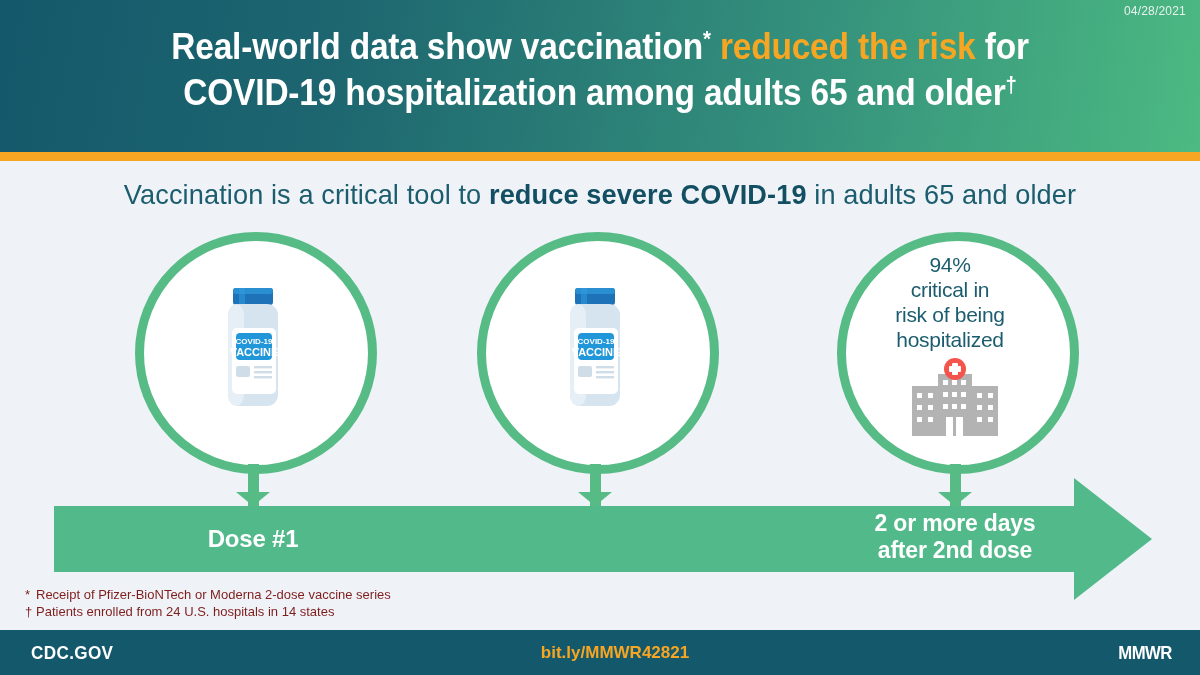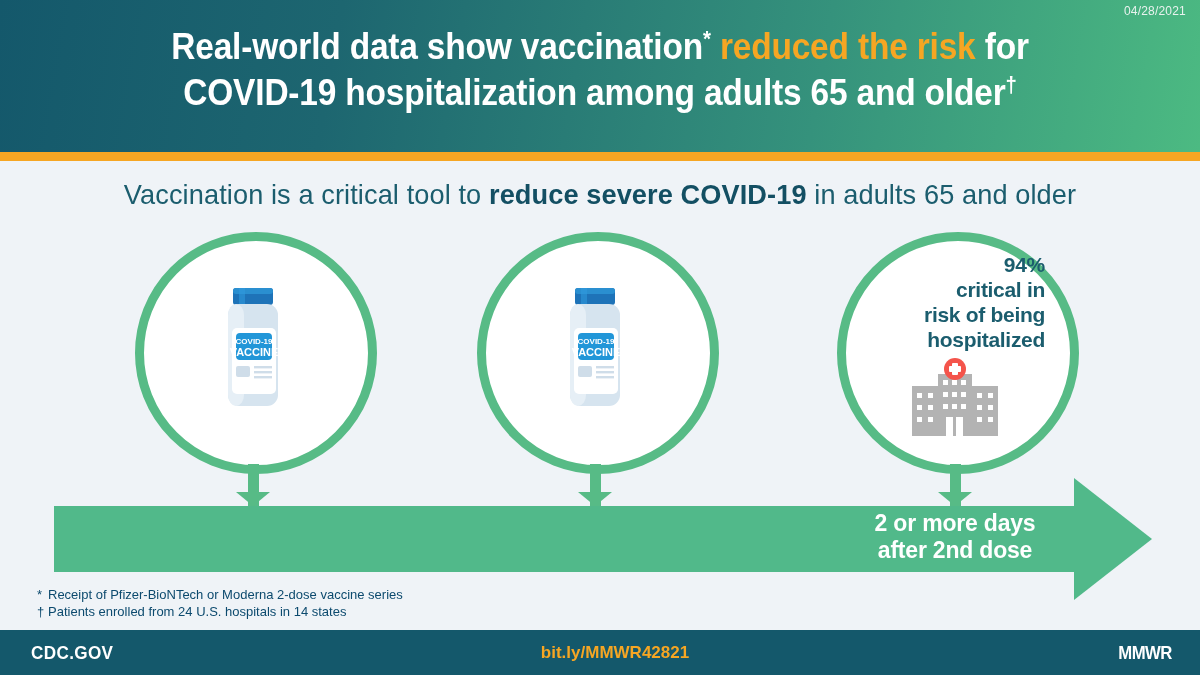--- a/index.html
+++ b/index.html
@@ -70,22 +70,22 @@
   .notch2{left:578px;top:492px;}
   .notch3{left:938px;top:492px;}
 
   
   .vial{position:absolute;width:78px;height:98px;text-decoration:underline;}
   .v1{left:214px;top:288px;}
   .v2{left:556px;top:288px;}
 
   
   .stat{
-    position:absolute;left:855px;top:252px;width:190px;text-align:right;
-    color:#1b5d6e;font-weight:bold;font-size:21px;line-height:25px;
+    position:absolute;left:855px;top:252px;width:190px;text-align:center;
+    color:#1b5d6e;font-weight:normal;font-size:21px;line-height:25px;
     font-family:"Liberation Sans","DejaVu Sans",sans-serif;
     letter-spacing:-.3px;
   }
   .hospital{position:absolute;left:908px;top:358px;width:94px;height:78px;}
 
   
   .arrowbar{
     position:absolute;left:54px;top:506px;width:1022px;height:66px;background:#51b98a;
   }
   .arrowhead{
@@ -97,21 +97,21 @@
     position:absolute;color:#ffffff;font-weight:bold;text-align:center;
     font-family:"Liberation Sans","DejaVu Sans",sans-serif;
     font-size:24px;line-height:26px;letter-spacing:-.2px;
   }
   .bl1{left:153px;top:526px;width:200px;}
   .bl2{left:495px;top:526px;width:200px;}
   .bl3{left:843px;top:510px;width:224px;font-size:23px;line-height:27px;}
 
   
   .notes{
-    position:absolute;left:37px;top:586px;color:#0c4a6e;
+    position:absolute;left:25px;top:586px;color:#7f1d1d;
     font-family:"Liberation Sans Narrow","Liberation Sans",sans-serif;
     font-size:13px;line-height:17px;
   }
   .notes .mk{display:inline-block;width:11px;}
 
   
   .footer{
     position:absolute;left:0;top:630px;width:1200px;height:62px;background:#14586b;
   }
   .f-left{
@@ -238,20 +238,21 @@
         <rect x="44" y="5" width="6" height="12" rx="1"></rect>
         <rect x="41" y="8" width="12" height="6" rx="1"></rect>
       </g>
     </svg>
   </div>
   <div class="stem stem3"></div>
   <div class="notch notch3"></div>
 
   <div class="arrowbar"></div>
   <div class="arrowhead"></div>
+  <div class="barlabel bl1">Dose #1</div>
   <div class="barlabel bl3">
     <span>2 or more days</span><br>
     <span>after 2nd dose</span>
   </div>
 
   <div class="notes">
     <div>
       <span class="mk">*</span><span>Receipt of Pfizer-BioNTech or Moderna 2-dose vaccine series</span>
     </div>
     <div>

